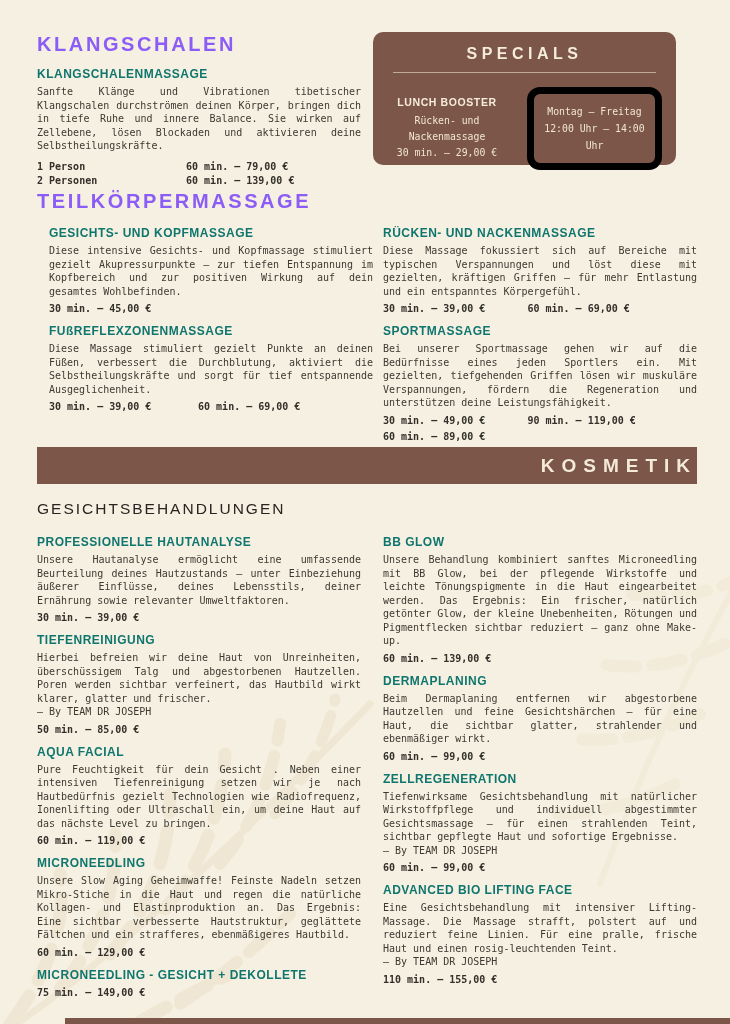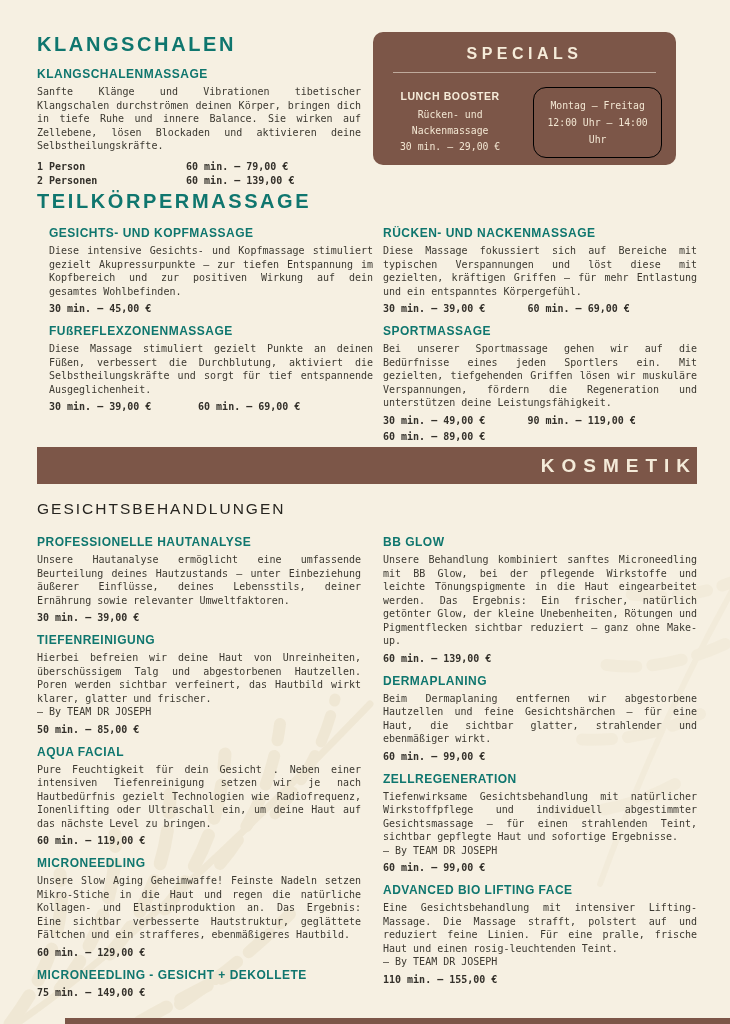--- a/index.html
+++ b/index.html
@@ -13,21 +13,21 @@
   }
   .abs{position:absolute;}
   
   .palm{position:absolute;opacity:0.55;pointer-events:none;}
   .palm-left{left:-60px;bottom:-40px;}
   .palm-right{right:-70px;bottom:120px;opacity:0.35;}
   
   .h1{
     font-family:"Liberation Sans", sans-serif;
     font-weight:700;font-size:20px;letter-spacing:2.6px;
-    color:#0f766e;margin:0;
+    color:#8b5cf6;margin:0;
   }
   .h2{
     font-family:"Liberation Sans", sans-serif;
     font-weight:400;font-size:15.5px;letter-spacing:2px;
     color:#272520;margin:0;
   }
   .tname{
     font-family:"Liberation Sans", sans-serif;
     font-weight:700;font-size:12px;letter-spacing:0.5px;
     color:#0f766e;margin:0 0 4px 0;
@@ -61,21 +61,21 @@
   }
   .sp-divider{height:1px;background:rgba(246,240,226,0.55);margin:9px 20px 0 20px;}
   .sp-body{display:flex;align-items:center;gap:20px;padding:14px 14px 0 14px;}
   .sp-offer{flex:1.1;text-align:center;}
   .sp-offer-name{
     font-family:"Liberation Sans", sans-serif;font-weight:700;
     font-size:10.5px;letter-spacing:0.6px;margin-bottom:5px;color:#f6ecda;
   }
   .sp-line{font-size:9.8px;line-height:16px;color:#f2e6d2;}
   .sp-schedule{
-    flex:1;border:1px solid #000000;border-radius:13px;
+    flex:1;border:7px solid #000000;border-radius:13px;
     text-align:center;padding:9px 6px;font-size:9.8px;line-height:17px;color:#f2e6d2;
   }
   
   .banner{
     position:absolute;left:37px;right:33px;top:447px;height:37px;
     background:#7c5648;display:flex;align-items:center;justify-content:flex-end;
   }
   .banner-text{
     font-family:"Liberation Sans", sans-serif;font-weight:700;
     font-size:19px;letter-spacing:7px;color:#f4ead8;

